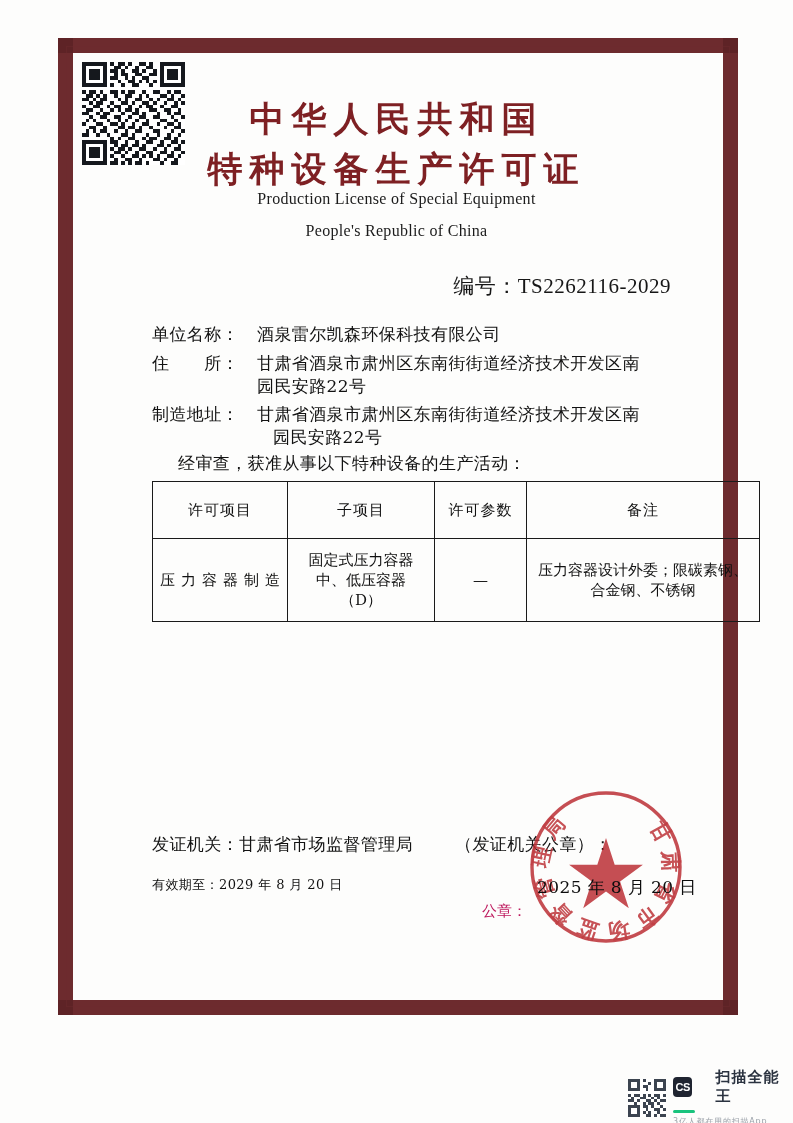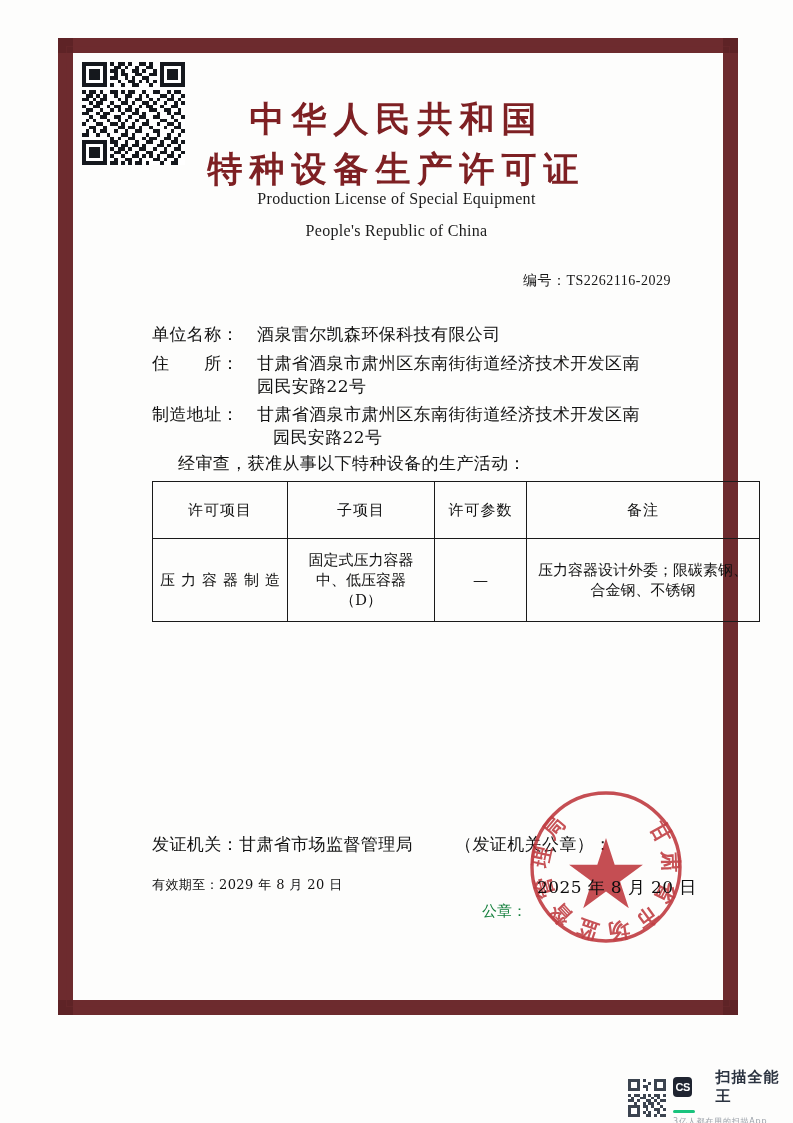--- a/index.html
+++ b/index.html
@@ -55,21 +55,21 @@
   .title-en{
     position:absolute;left:0;right:0;text-align:center;
     color:#1b1b1b;font-size:16px;letter-spacing:.3px;
     font-family:"Liberation Serif","DejaVu Serif",serif;
   }
   .t3{top:190px;}
   .t4{top:222px;}
 
   .certno{
     position:absolute;right:122px;top:272px;
-    font-size:14px;letter-spacing:.5px;color:#161616;
+    font-size:21px;letter-spacing:.5px;color:#161616;
     font-family:"Liberation Serif",serif;
   }
 
   
   .field{position:absolute;display:flex;align-items:flex-start;font-size:17px;color:#121212;
     font-family:"DejaVu Serif","Liberation Serif",serif;letter-spacing:.4px;}
   .flabel{white-space:pre;flex:none;}
   .fval{margin-left:18px;}
   .fval .l2{display:block;text-indent:0;}
 
@@ -99,21 +99,21 @@
 
   
   .issuer{position:absolute;left:152px;top:833px;font-size:17px;letter-spacing:.4px;
     font-family:"DejaVu Serif","Liberation Serif",serif;color:#121212;}
   .sealnote{position:absolute;left:455px;top:833px;font-size:17px;letter-spacing:.4px;
     font-family:"DejaVu Serif","Liberation Serif",serif;color:#121212;}
   .validity{position:absolute;left:152px;top:876px;font-size:13px;letter-spacing:.4px;
     font-family:"DejaVu Serif","Liberation Serif",serif;color:#121212;}
   .sealdate{position:absolute;left:537px;top:876px;font-size:17px;letter-spacing:.4px;
     font-family:"DejaVu Serif","Liberation Serif",serif;color:#0d0d0d;z-index:6;}
-  .gongzhang{position:absolute;left:482px;top:902px;font-size:15px;color:#15803d;
+  .gongzhang{position:absolute;left:482px;top:902px;font-size:15px;color:#be185d;
     font-family:"DejaVu Serif",serif;z-index:2;}
 
   
   .seal{position:absolute;left:525px;top:786px;width:162px;height:162px;z-index:4;
     opacity:.88;}
   .seal svg{display:block;}
 
   
   .wm{position:absolute;left:628px;top:1068px;display:flex;align-items:center;gap:7px;}
   .wm .wqr{width:38px;height:38px;}

